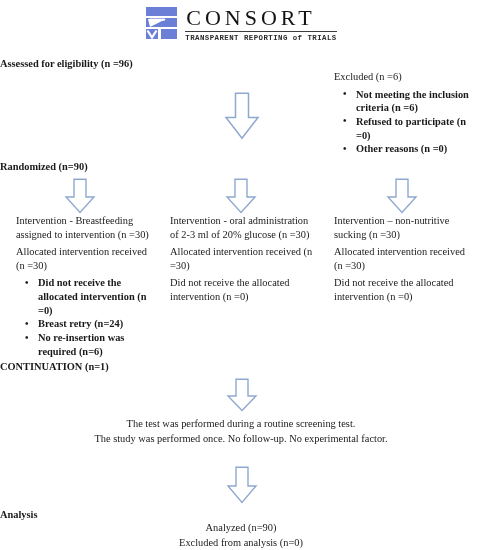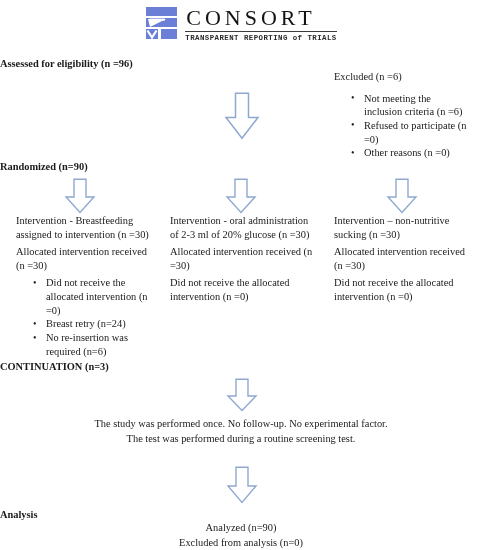--- a/index.html
+++ b/index.html
@@ -88,23 +88,24 @@
   }
   .col {
     position: absolute;
     font-size: 10.4px;
     line-height: 1.30;
   }
   .col p {
     margin: 4px;
   }
   ul.bullets {
-    margin: 8px;
+    margin: 0;
     padding-left: 26px;
     list-style: none;
+    font-weight: bold;
   }
   ul.bullets li {
     position: relative;
     margin: 0;
     padding: 0 0 0 0;
     line-height: 1.32;
   }
   ul.bullets li::before {
     content: "\2022";
     position: absolute;
@@ -185,29 +186,29 @@
     <p>Allocated intervention received (n =30)</p>
     <p>Did not receive the allocated intervention (n =0)</p>
   </div>
 
   <div class="col" style="left:330px; top:210px; width:148px;">
     <p>Intervention – non-nutritive sucking (n =30)</p>
     <p>Allocated intervention received (n =30)</p>
     <p>Did not receive the allocated intervention (n =0)</p>
   </div>
 
-  <div class="bold-center" style="top:360px;">CONTINUATION (n=3)</div>
+  <div class="bold-center" style="top:360px;">CONTINUATION (n=1)</div>
 
   <svg class="arrow" style="left:224px; top:378px;" width="36" height="34" viewBox="0 0 36 34">
     <path d="M12 1.2 H24 V18 H32 L18 32.5 L4 18 H12 Z" fill="#ffffff" stroke="#8fa8d0" stroke-width="1.4" stroke-linejoin="miter"></path>
   </svg>
 
   <div class="center-block" style="top:417px;">
+    <div>The test was performed during a routine screening test.</div>
     <div>The study was performed once. No follow-up. No experimental factor.</div>
-    <div>The test was performed during a routine screening test.</div>
   </div>
 
   <svg class="arrow" style="left:224px; top:466px;" width="36" height="38" viewBox="0 0 36 38">
     <path d="M12 1.2 H24 V20 H32 L18 36.5 L4 20 H12 Z" fill="#ffffff" stroke="#8fa8d0" stroke-width="1.4" stroke-linejoin="miter"></path>
   </svg>
 
   <div class="bold-center" style="top:508px;">Analysis</div>
   <div class="center-block" style="top:521px;">
     <div>Analyzed (n=90)</div>
     <div>Excluded from analysis (n=0)</div>

